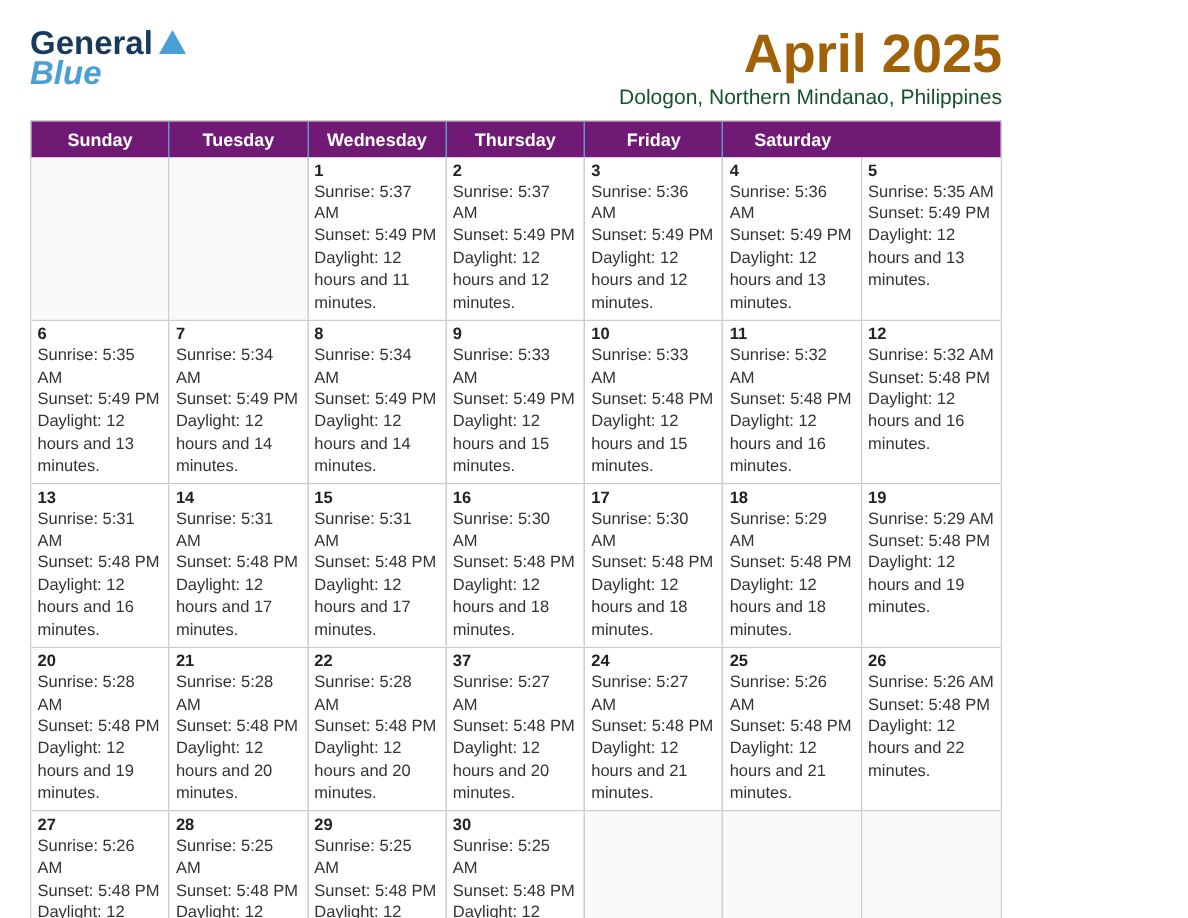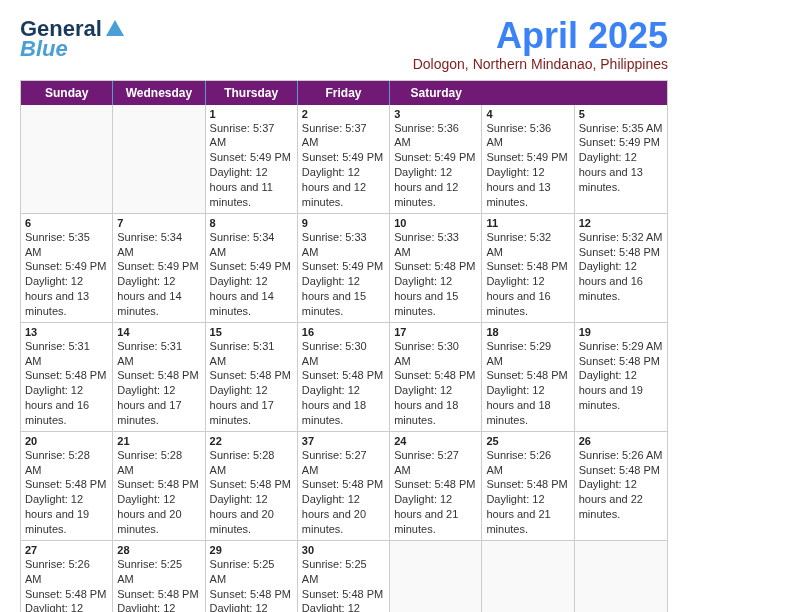--- a/index.html
+++ b/index.html
@@ -27,26 +27,26 @@
       display: flex;
       flex-direction: column;
       align-items: flex-start;
     }
     .title-block {
       text-align: right;
     }
     .main-title {
       font-size: 36px;
       font-weight: bold;
-      color: #3b82f6;
+      color: #a16207;
       line-height: 1.1;
     }
     .subtitle {
       font-size: 14px;
-      color: #7f1d1d;
+      color: #14532d;
     }
     .calendar {
       flex: 1;
       display: flex;
       flex-direction: column;
       border: 1px solid #ccc;
     }
     .cal-header-row {
       display: grid;
       grid-template-columns: repeat(7, 1fr);
@@ -112,20 +112,21 @@
     </div>
     <div class="title-block">
       <div class="main-title">April 2025</div>
       <div class="subtitle">Dologon, Northern Mindanao, Philippines</div>
     </div>
   </div>
 
   <div class="calendar">
     <div class="cal-header-row" id="cal-header">
         <div class="cal-header-cell">Sunday</div>
+        <div class="cal-header-cell">Tuesday</div>
         <div class="cal-header-cell">Wednesday</div>
         <div class="cal-header-cell">Thursday</div>
         <div class="cal-header-cell">Friday</div>
         <div class="cal-header-cell">Saturday</div>
       </div>
     <div class="cal-body" id="cal-body">
         <div class="cal-row">
           <div class="cal-cell empty"></div>
           <div class="cal-cell empty"></div>
           <div class="cal-cell">

